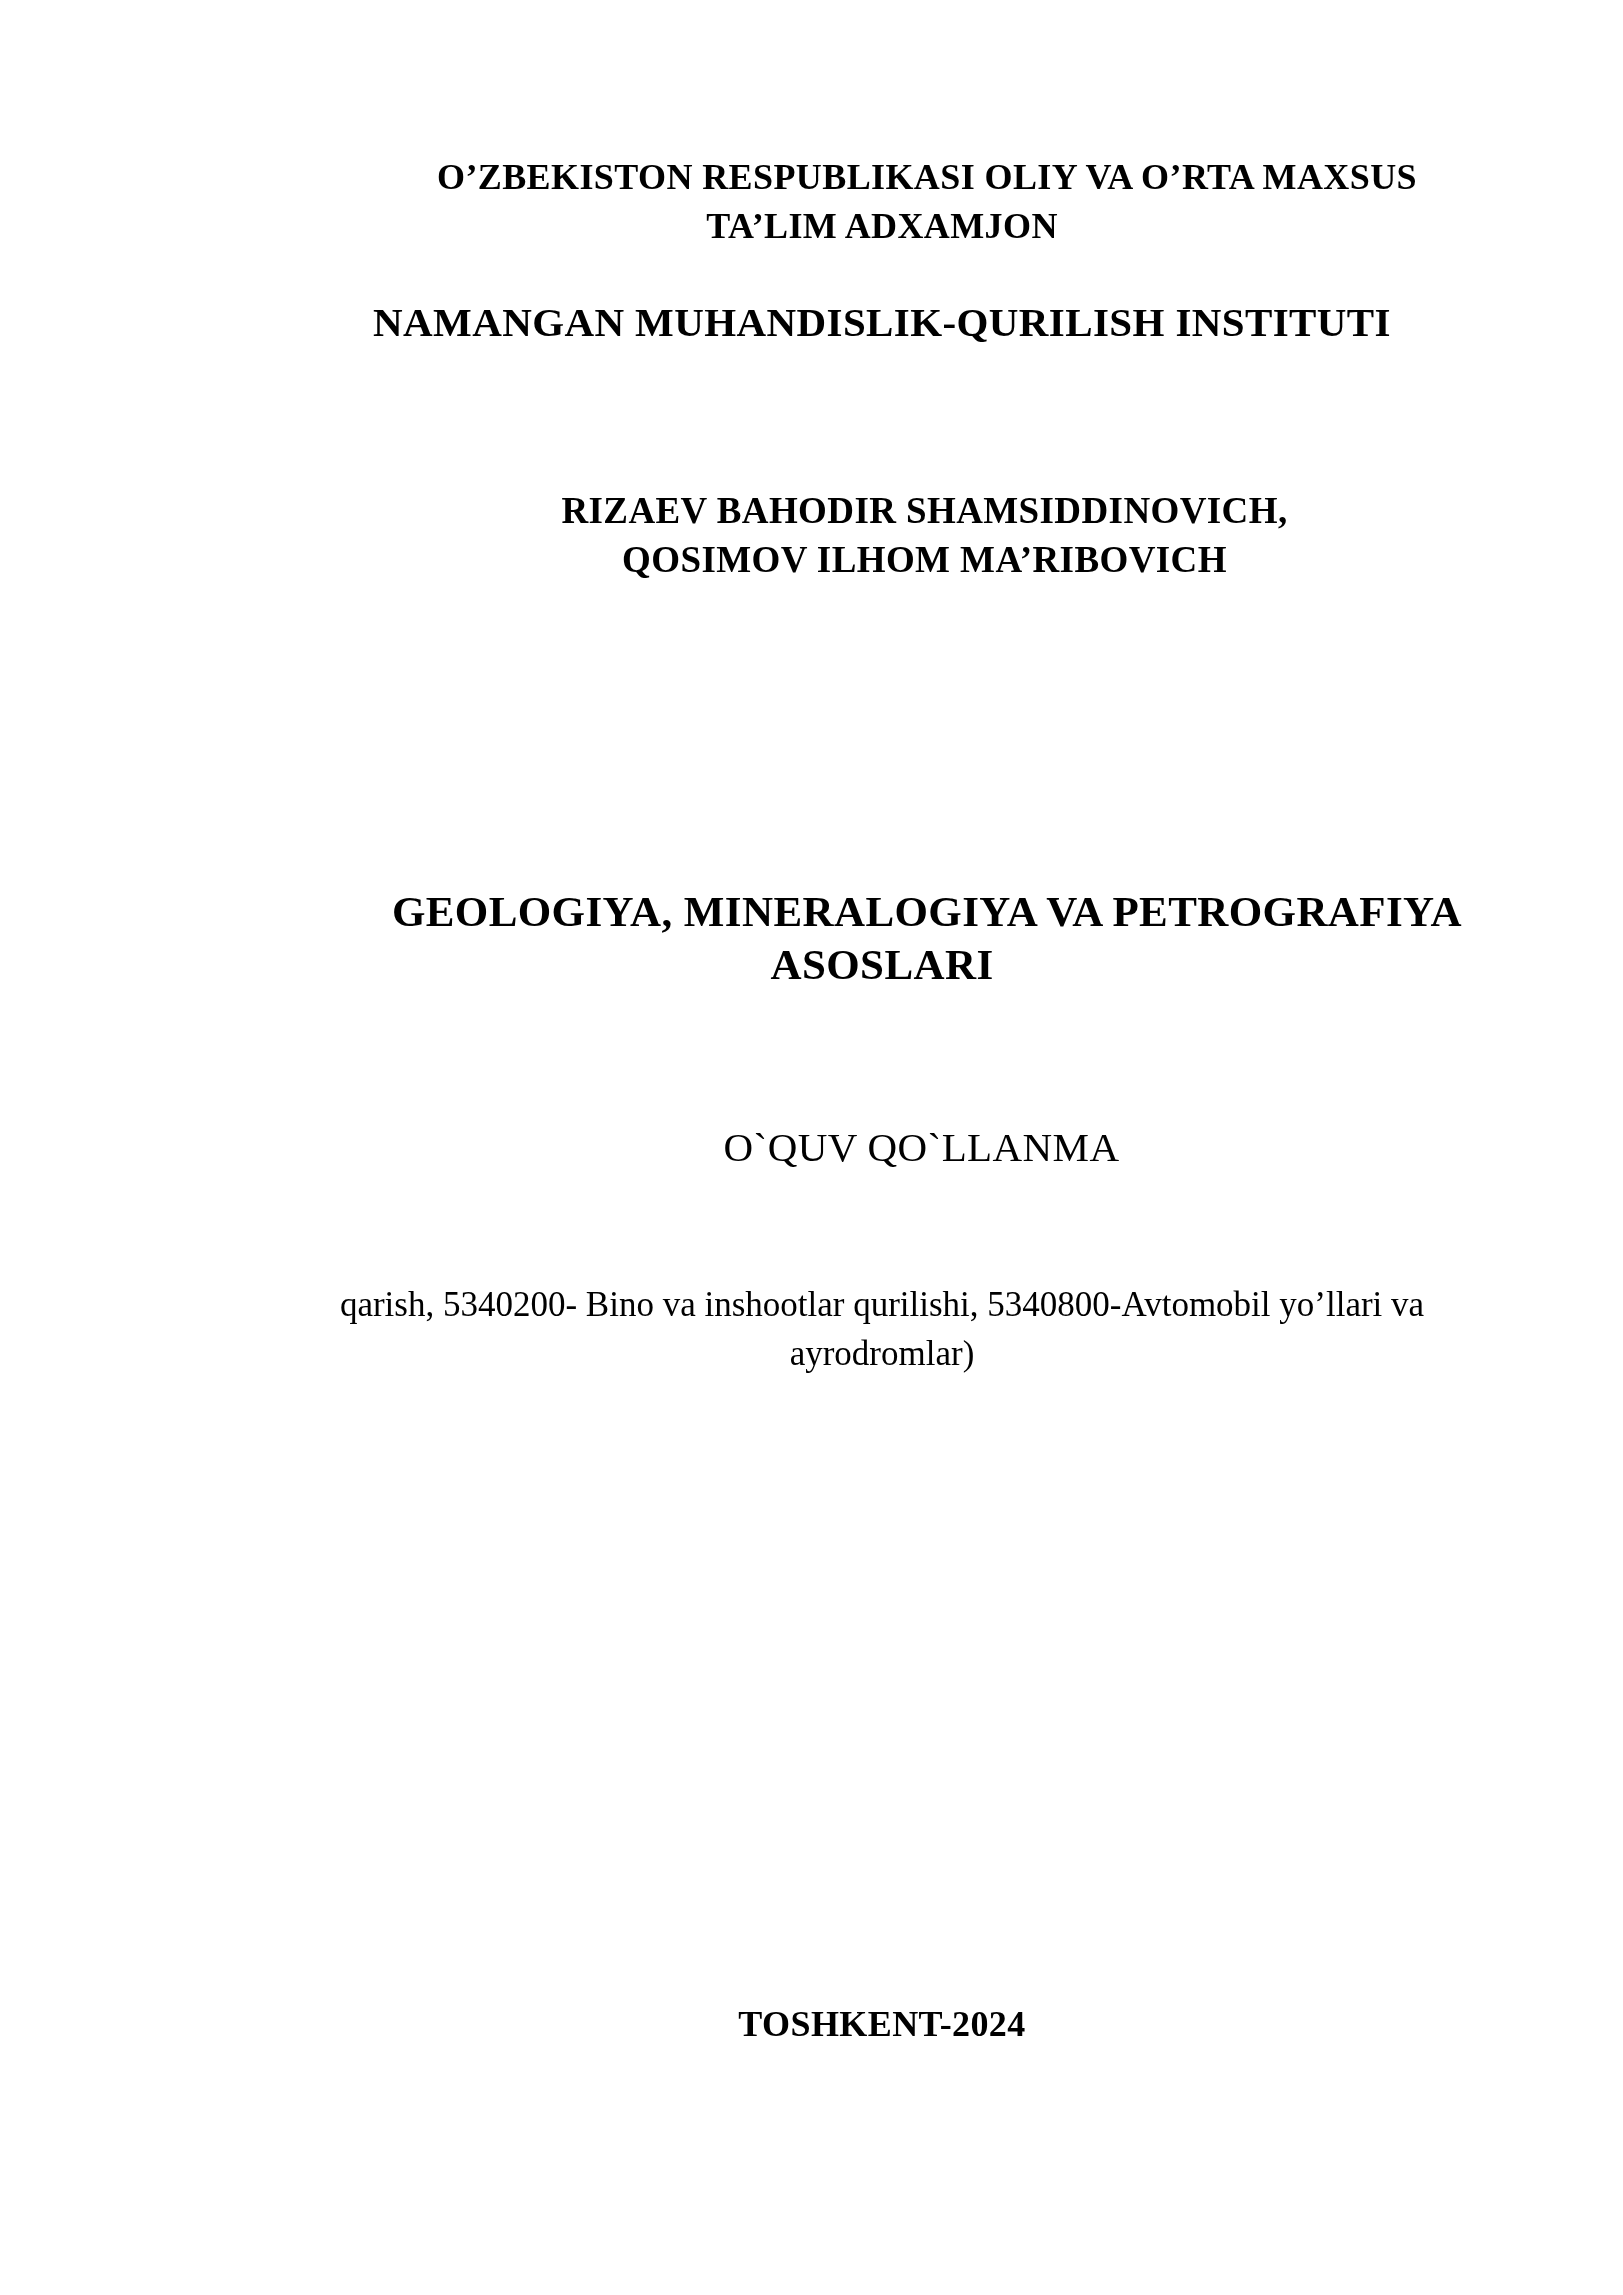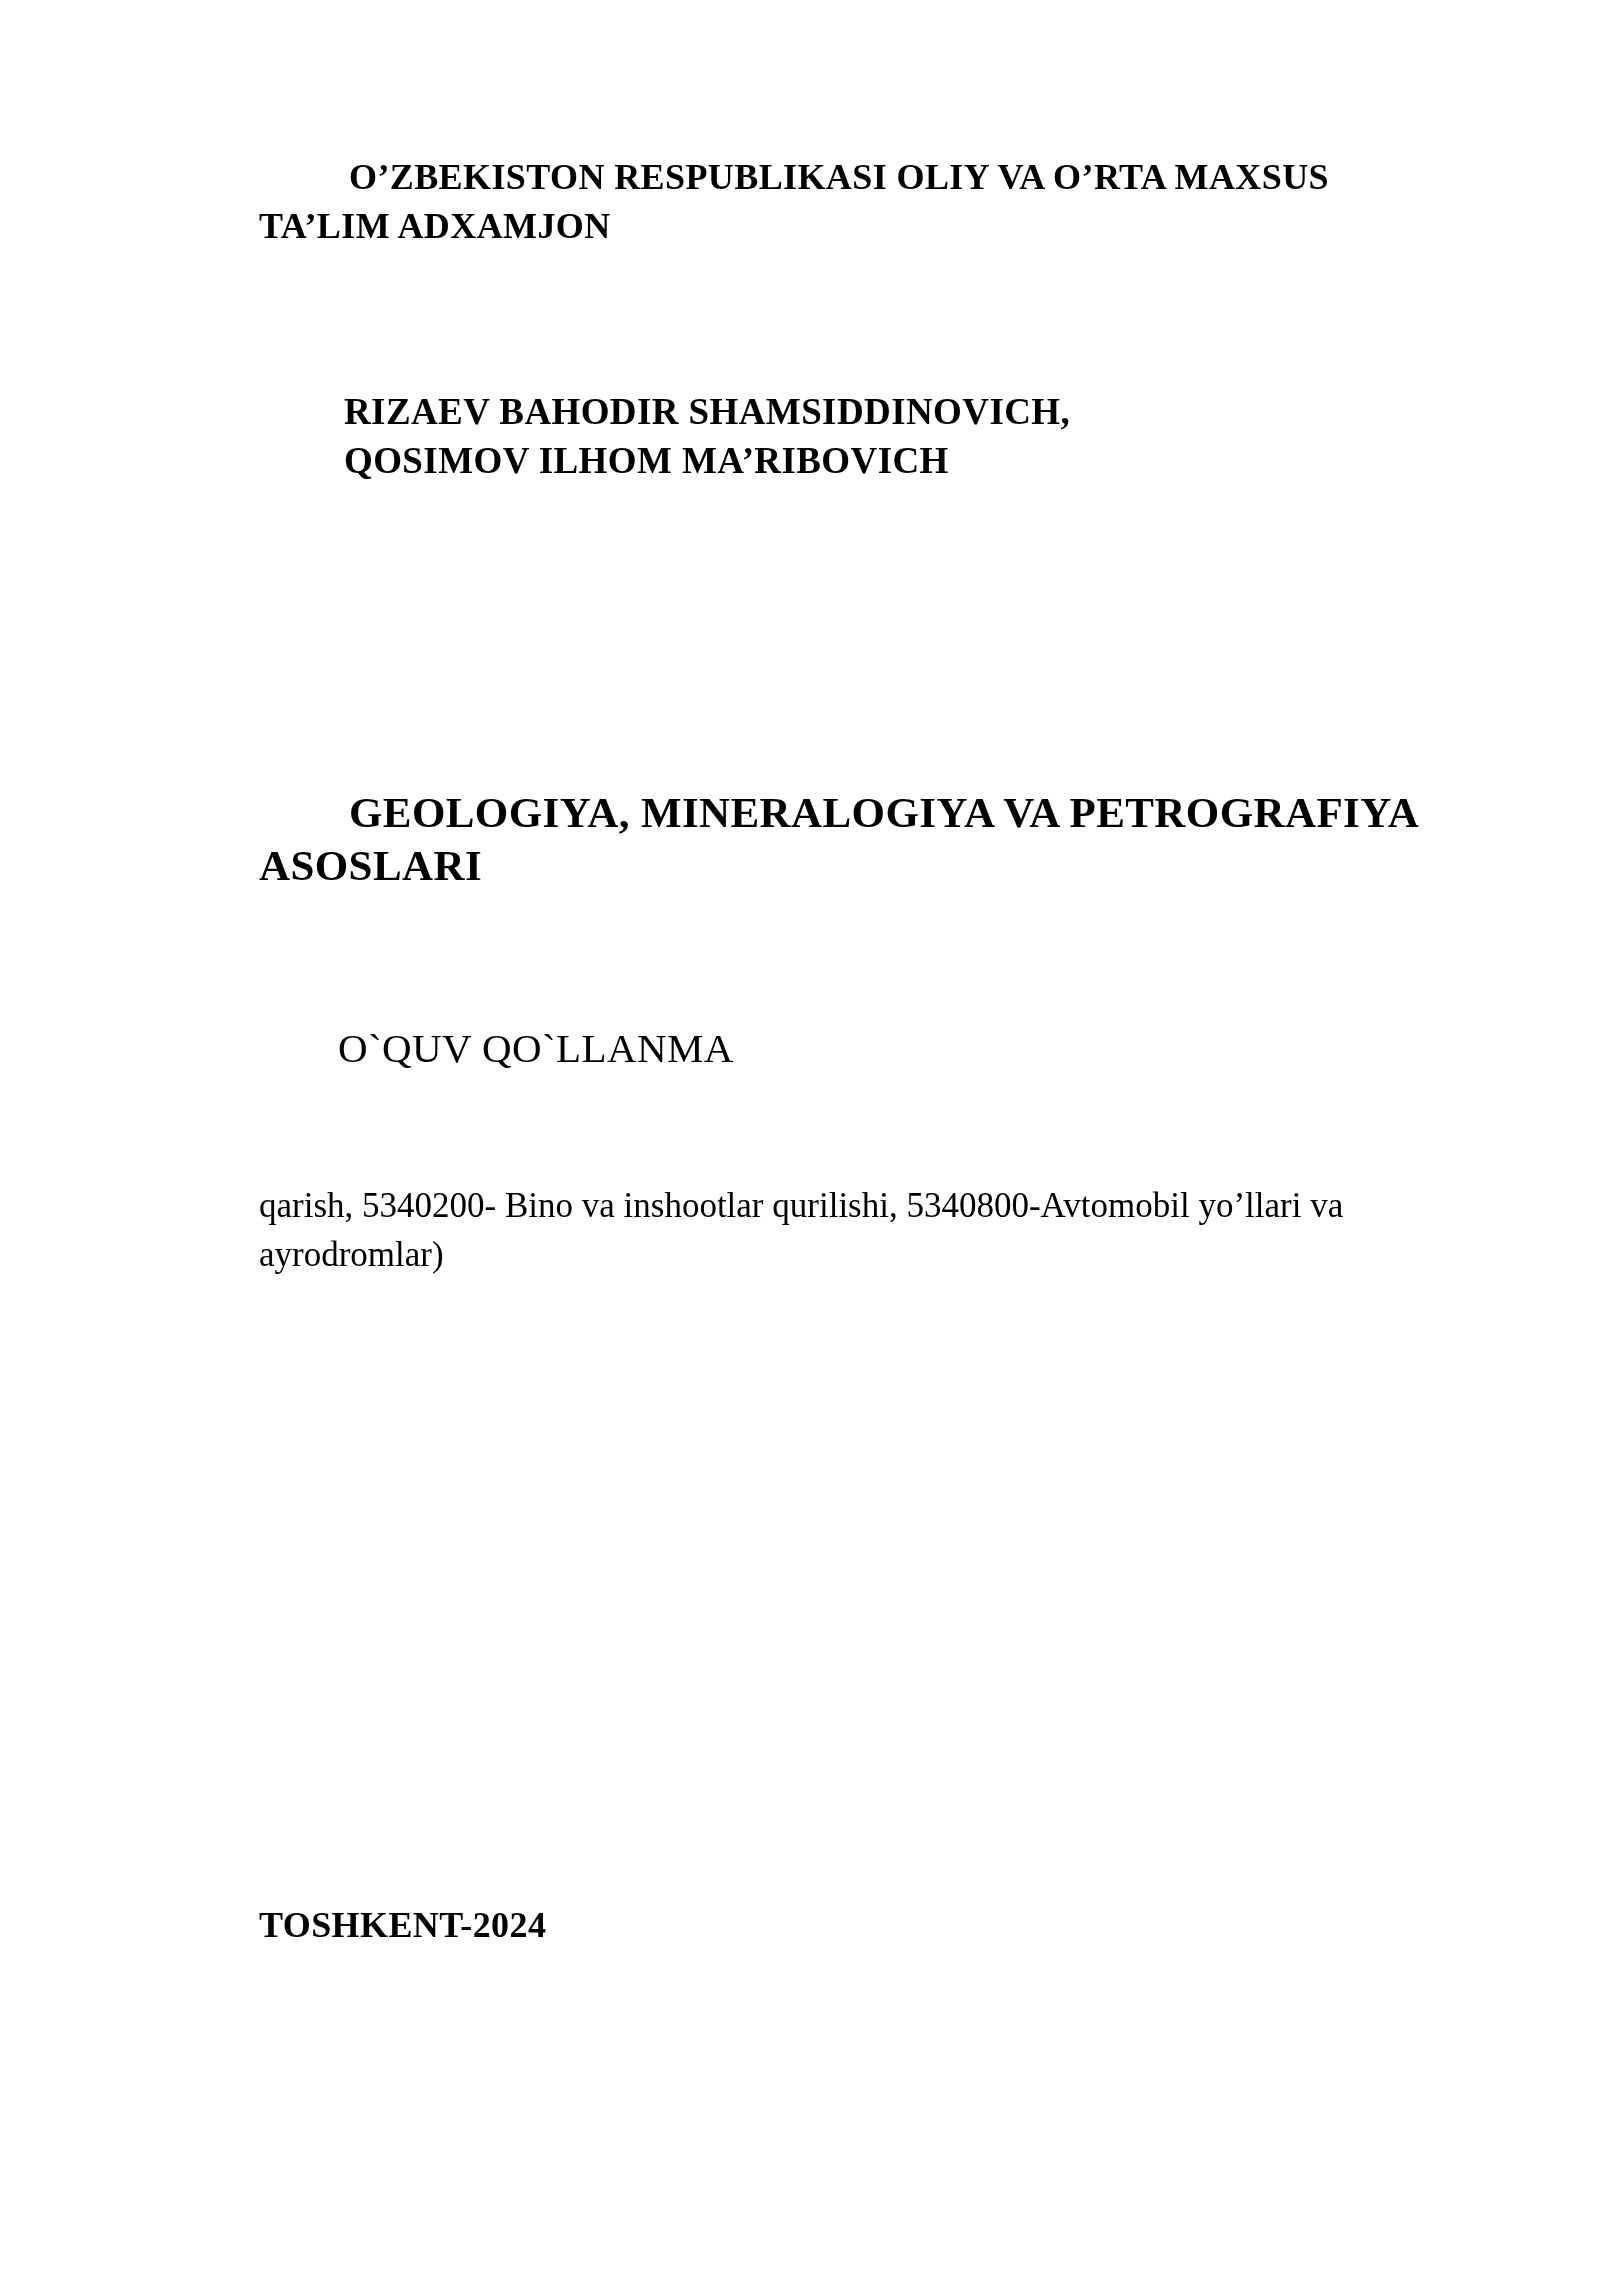--- a/index.html
+++ b/index.html
@@ -15,20 +15,21 @@
     color: #000000;
     font-family: "Liberation Serif", serif;
     overflow: hidden;
     box-sizing: border-box;
   }
   .content {
     padding: 153px 118px 0 259px;
   }
   .content p {
     margin: 0;
+    text-align: center;
   }
   .line {
     display: block;
   }
   .first-indent {
     margin-left: 90px;
   }
   .ministry {
     font-weight: bold;
     font-size: 36px;
@@ -83,20 +84,23 @@
 <body>
 
 <div class="page">
   <div class="content">
 
     <p class="ministry">
       <span class="line first-indent">O’ZBEKISTON RESPUBLIKASI OLIY VA O’RTA MAXSUS</span>
       <span class="line">TA’LIM ADXAMJON</span>
     </p>
 
+    <p class="institute">
+      <span class="line">NAMANGAN MUHANDISLIK-QURILISH INSTITUTI</span>
+    </p>
 
     <p class="authors">
       <span class="line">RIZAEV BAHODIR SHAMSIDDINOVICH,</span>
       <span class="line">QOSIMOV ILHOM MA’RIBOVICH</span>
     </p>
 
     <p class="book-title">
       <span class="line first-indent">GEOLOGIYA, MINERALOGIYA VA PETROGRAFIYA</span>
       <span class="line">ASOSLARI</span>
     </p>

